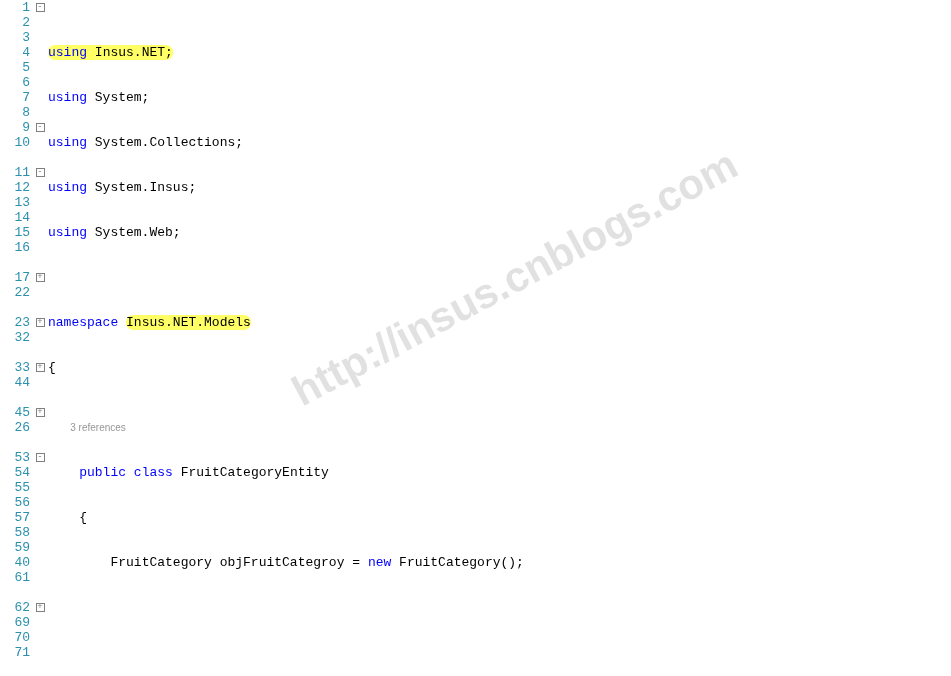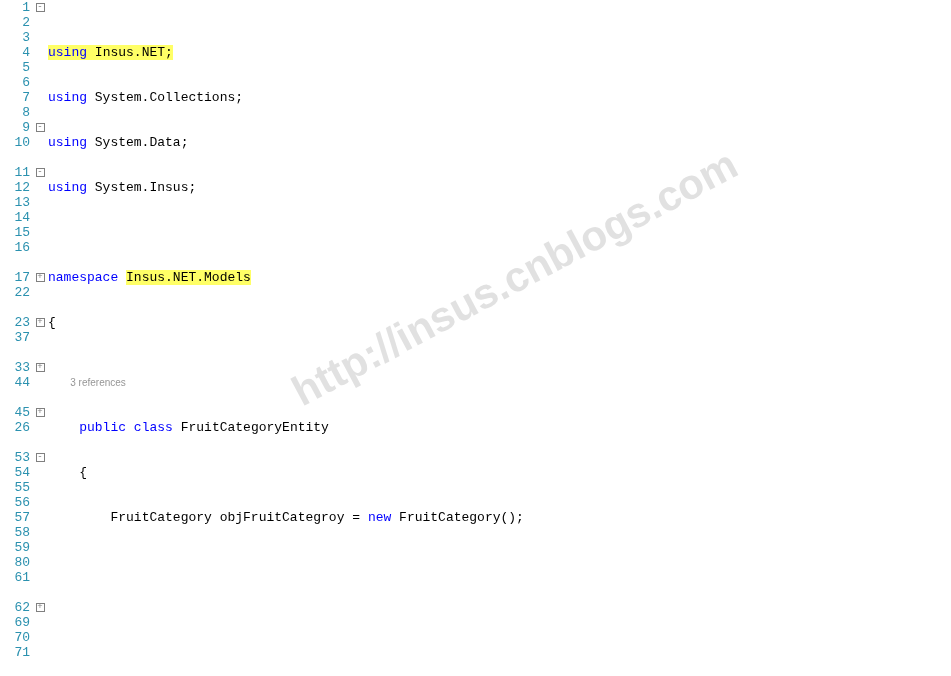--- a/index.html
+++ b/index.html
@@ -61,21 +61,21 @@
   .code {
     flex: 1;
     white-space: pre;
     position: relative;
     padding-left: 2px;
   }
   .row {
     height: 15px;
     position: relative;
   }
-  .row span { white-space: pre; }
+  .row span { white-space: pre; border-radius: 7px; }
   .hl-yellow {
     background: #ffff66;
   }
   .ref {
     font-size: 10px;
     color: #969696;
     font-family: "Segoe UI", Arial, sans-serif;
     height: 15px;
     padding-left: 0;
   }
@@ -116,36 +116,36 @@
     <div class="ln">12</div>
     <div class="ln">13</div>
     <div class="ln">14</div>
     <div class="ln">15</div>
     <div class="ln">16</div>
     <div class="ln"></div>
     <div class="ln">17</div>
     <div class="ln">22</div>
     <div class="ln"></div>
     <div class="ln">23</div>
-    <div class="ln">37</div>
+    <div class="ln">32</div>
     <div class="ln"></div>
     <div class="ln">33</div>
     <div class="ln">44</div>
     <div class="ln"></div>
     <div class="ln">45</div>
     <div class="ln">26</div>
     <div class="ln"></div>
     <div class="ln">53</div>
     <div class="ln">54</div>
     <div class="ln">55</div>
     <div class="ln">56</div>
     <div class="ln">57</div>
     <div class="ln">58</div>
     <div class="ln">59</div>
-    <div class="ln">80</div>
+    <div class="ln">40</div>
     <div class="ln">61</div>
     <div class="ln"></div>
     <div class="ln">62</div>
     <div class="ln">69</div>
     <div class="ln">70</div>
     <div class="ln">71</div>
   </div>
 
   <div class="fold-col">
 
@@ -191,23 +191,24 @@
     <div class="fc"></div>
     <div class="fc"><span class="fold-box">+</span></div>
     <div class="fc"></div>
     <div class="fc"></div>
     <div class="fc"></div>
   </div>
 
   <div class="code">
 
     <div class="row"><span class="hl-yellow"><span class="kw">using</span><span> </span><span>Insus.NET;</span></span></div>
+    <div class="row"><span class="kw">using</span><span> System;</span></div>
     <div class="row"><span class="kw">using</span><span> System.Collections;</span></div>
-    <div class="row"><span class="kw">using</span><span> System.Data;</span></div>
     <div class="row"><span class="kw">using</span><span> System.Insus;</span></div>
+    <div class="row"><span class="kw">using</span><span> System.Web;</span></div>
     <div class="row"></div>
     <div class="row"><span class="kw">namespace</span><span> </span><span class="hl-yellow">Insus.NET.Models</span></div>
     <div class="row"><span>{</span></div>
 
     <div class="row ref"><span>        </span><span>3 references</span></div>
     <div class="row"><span>    </span><span class="kw">public</span><span> </span><span class="kw">class</span><span> </span><span class="type">FruitCategoryEntity</span></div>
     <div class="row"><span>    {</span></div>
     <div class="row"><span>        </span><span class="type">FruitCategory</span><span> objFruitCategroy = </span><span class="kw">new</span><span> </span><span class="type">FruitCategory</span><span>();</span></div>
     
     

